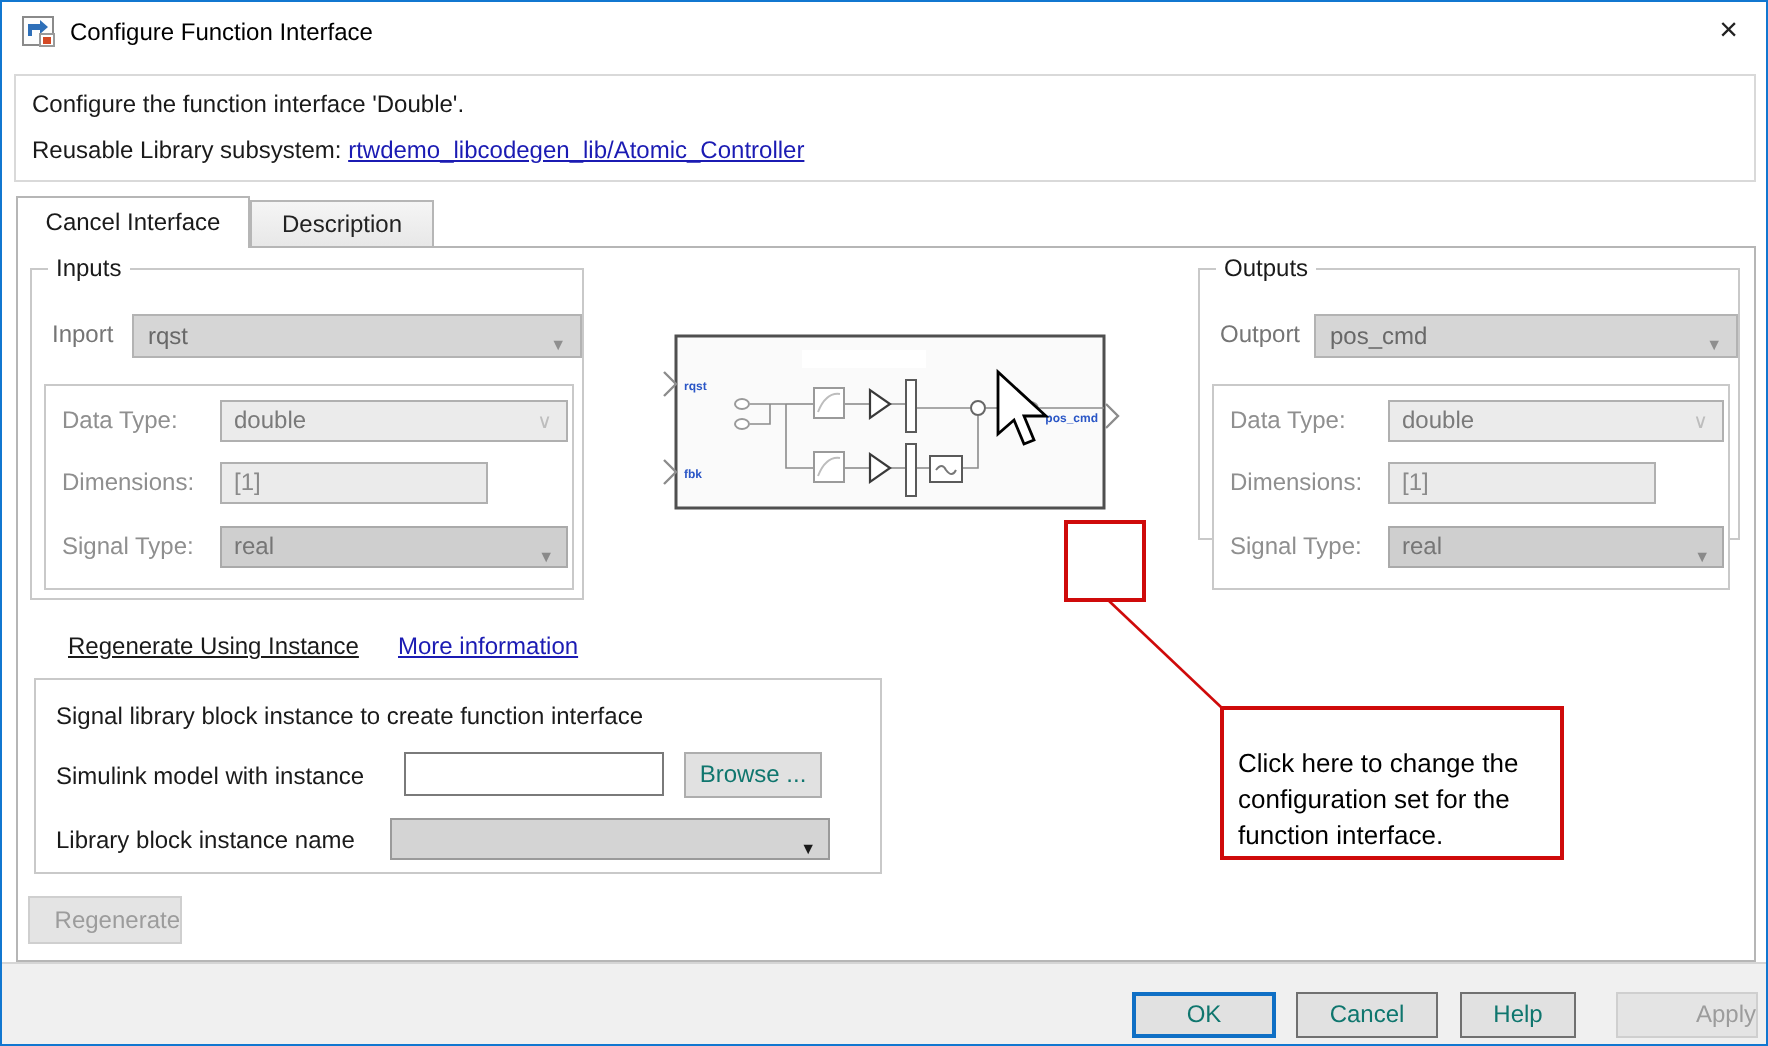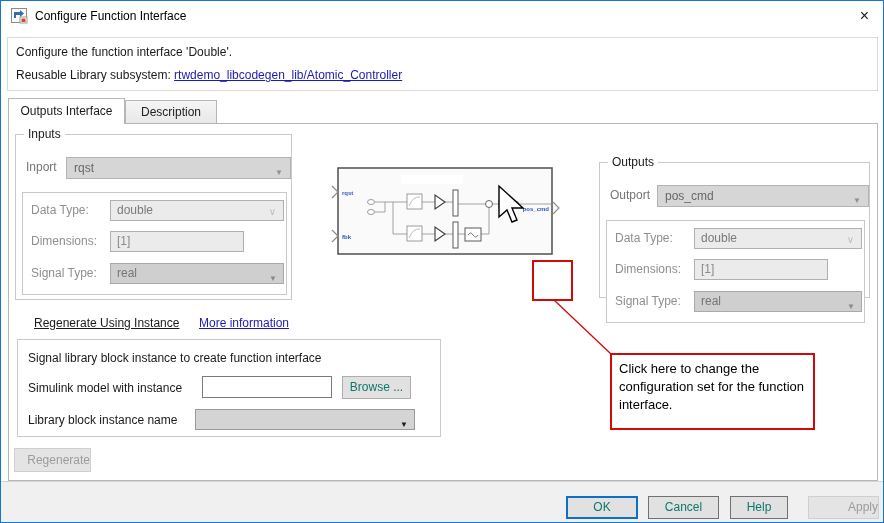--- a/index.html
+++ b/index.html
@@ -44,21 +44,21 @@
   .btn-disabled{background:#e4e4e4;border:1px solid #cfcfcf;color:#9c9c9c;text-align:right;}
   
   .checkbox{left:13px;top:314px;width:14px;height:14px;border:1px solid #4a4a4a;background:#fff;}
   
   .preview-panel{left:302px;top:133px;width:286px;height:166px;border:1px solid #c9c9c9;background:#fff;}
   .gear-btn{left:536px;top:264px;width:31px;height:31px;border:1px solid #9a9a9a;background:linear-gradient(#f8f8f8,#dcdcdc);color:#4c4c4c;}
   .gear-big{position:absolute;left:4px;top:1px;font-size:17px;}
   .gear-small{position:absolute;left:13px;top:10px;font-size:11px;}
   .red-rect{left:531px;top:259px;width:41px;height:41px;border:2px solid #cf0a0a;z-index:4;}
   
-  .annotation{left:609px;top:352px;width:205px;height:77px;border:2px solid #cf0a0a;background:#fff;padding:5px 7px;font-size:13px;line-height:1.4;color:#000;z-index:4;}
+  .annotation{left:609px;top:352px;width:172px;height:77px;border:2px solid #cf0a0a;background:#fff;padding:18px 7px;font-size:13px;line-height:1.4;color:#000;z-index:4;}
   
   .footer{left:0;top:480px;width:100%;height:43px;background:#f0f0f0;border-top:1px solid #d5d5d5;}
   .fbtn{top:495px;height:23px;line-height:21px;}
   .btn-ok{left:565px;width:72px;border:2px solid #0f6fc5;line-height:19px;}
   .btn-cancel{left:647px;width:71px;border:1px solid #707070;}
   .btn-help{left:729px;width:58px;border:1px solid #707070;}
   .btn-apply{left:807px;width:71px;}
 </style>
 </head>
 <body>
@@ -77,21 +77,21 @@
   </div>
 
   <div class="abs header-panel">
     <div class="abs hline1">Configure the function interface 'Double'.</div>
     <div class="abs hline2">
       <span>Reusable Library subsystem:</span>
       <a class="link">rtwdemo_libcodegen_lib/Atomic_Controller</a>
     </div>
   </div>
 
-  <div class="abs tab tab-active">Outputs Interface</div>
+  <div class="abs tab tab-active">Cancel Interface</div>
   <div class="abs tab tab-inactive">Description</div>
   <div class="abs tab-panel"></div>
 
   <div class="abs groupbox" style="left:14px;top:133px;width:277px;height:166px;z-index:3;">
     <span class="gb-title">Inputs</span>
     <span class="abs lbl2" style="left:10px;top:25px;">Inport</span>
     <div class="abs dd-disabled" style="left:50px;top:22px;width:225px;">
       <span>rqst</span>
       <span class="arr">▼</span>
     </div>
@@ -155,21 +155,21 @@
     <ellipse cx="184" cy="40" rx="4" ry="3" fill="#fff" stroke="#9a9a9a"></ellipse>
     <polygon points="168,22 168,53 176,46 181,58 186,56 181,44 192,44" fill="#ffffff" stroke="#000000" stroke-width="1.4"></polygon>
   </svg>
 
   <div class="abs gear-btn">
     <span class="gear-big">⚙</span>
     <span class="gear-small">⚙</span>
   </div>
   <div class="abs red-rect"></div>
 
-  <div class="abs groupbox" style="left:598px;top:133px;width:271px;height:136px;z-index:3;margin-top:28px;">
+  <div class="abs groupbox" style="left:598px;top:133px;width:271px;height:136px;z-index:3;">
     <span class="gb-title">Outputs</span>
     <span class="abs lbl2" style="left:10px;top:25px;">Outport</span>
     <div class="abs dd-disabled" style="left:57px;top:22px;width:212px;">
       <span>pos_cmd</span>
       <span class="arr">▼</span>
     </div>
     <div class="abs groupbox" style="left:6px;top:57px;width:259px;height:103px;">
       <span class="abs lbl" style="left:8px;top:10px;">Data Type:</span>
       <div class="abs combo-light" style="left:87px;top:7px;width:168px;">
         <span>double</span>

